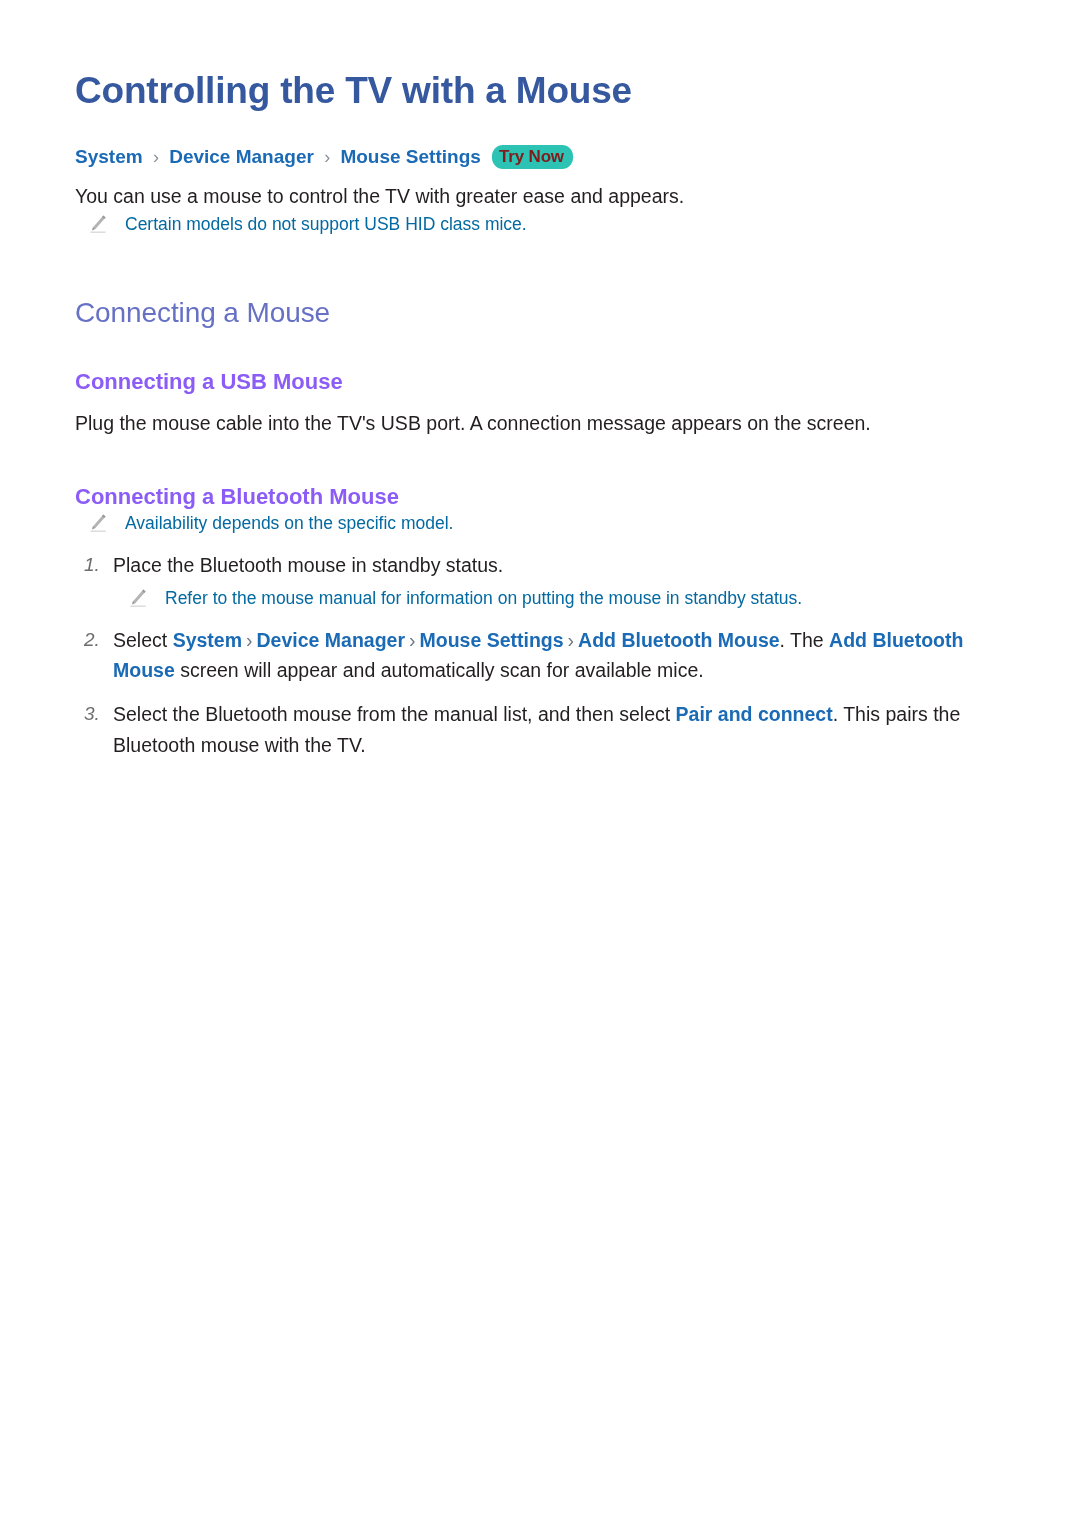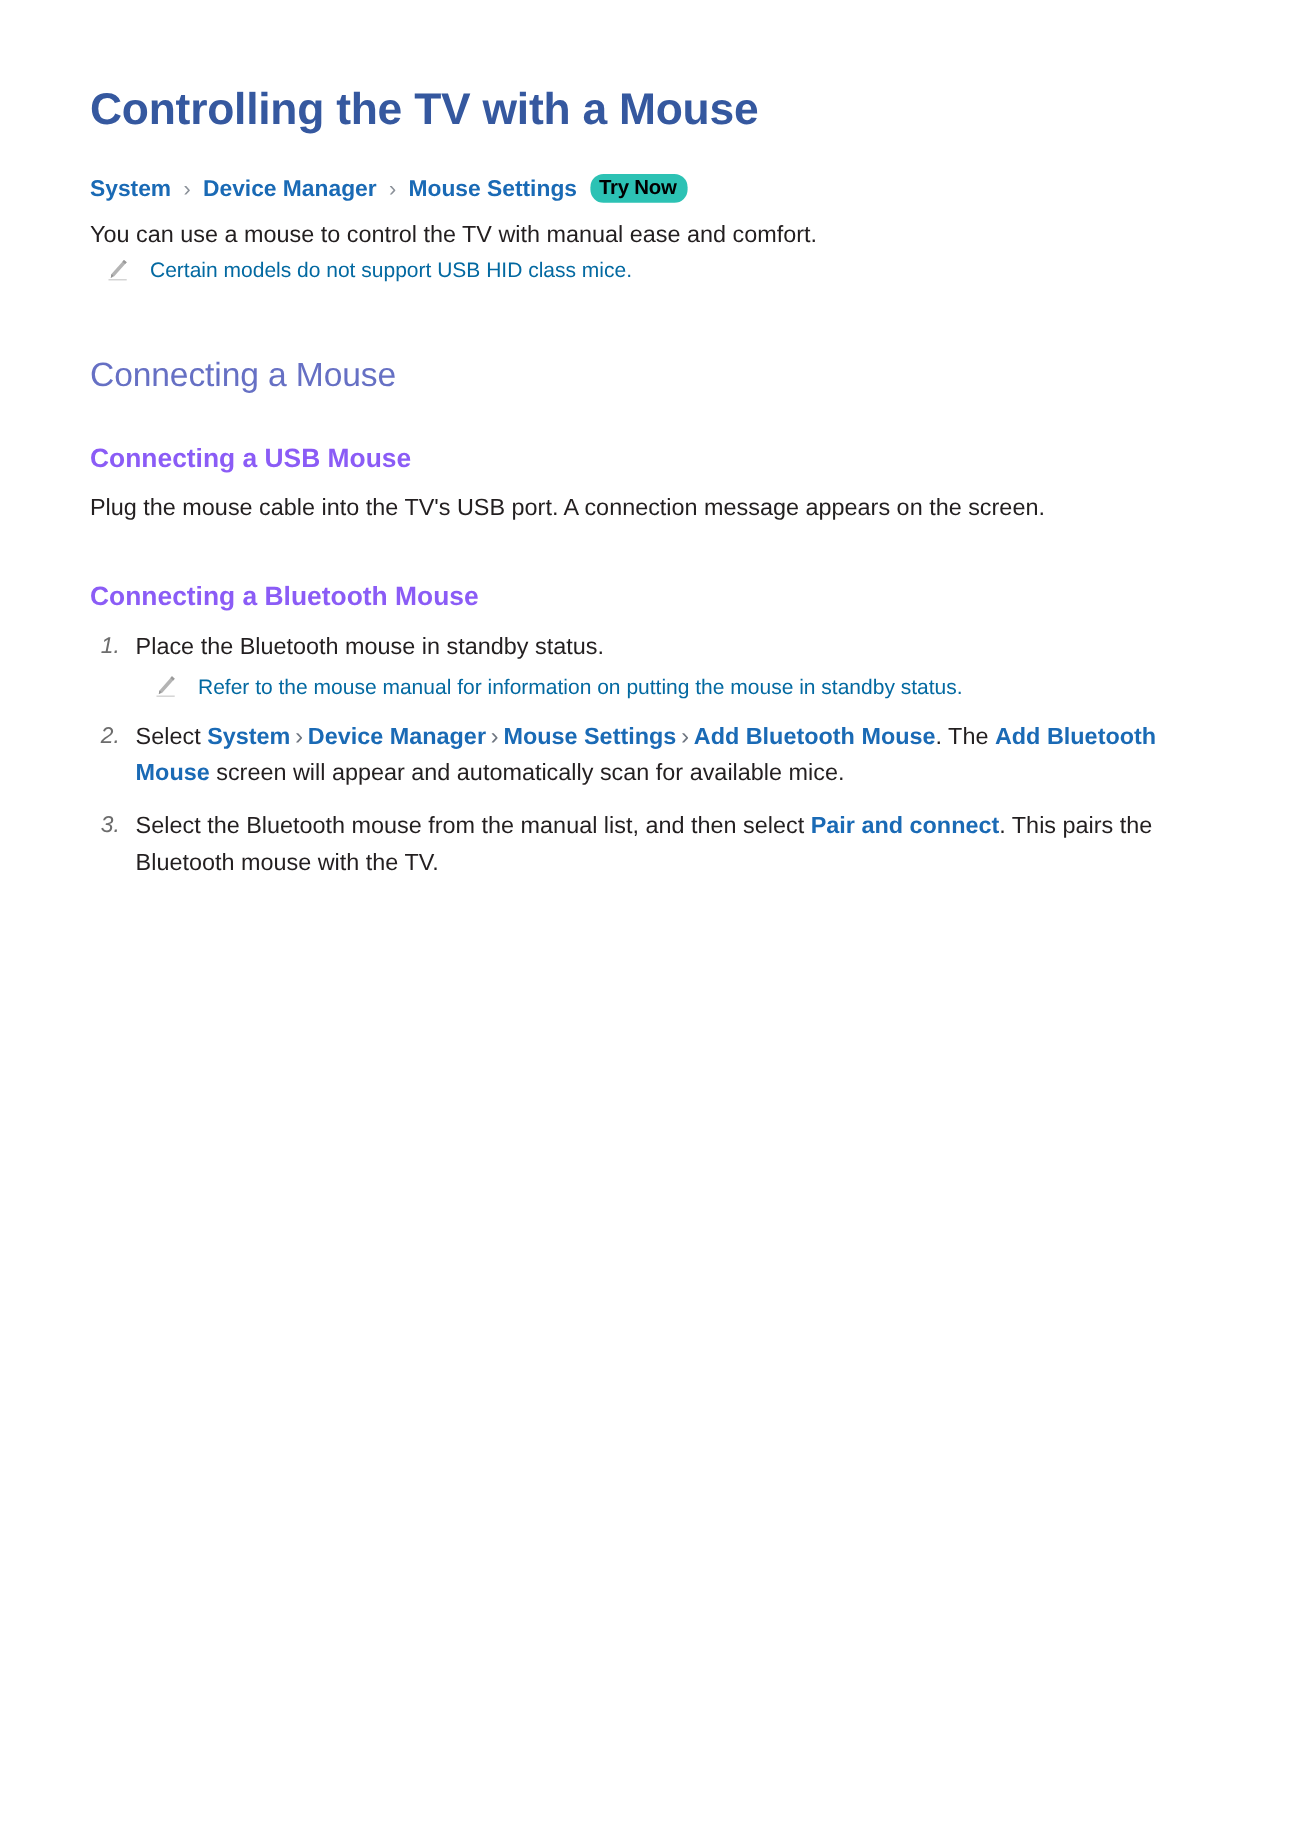--- a/index.html
+++ b/index.html
@@ -48,21 +48,21 @@
   }
   .bc-sep {
     color: #8b9199;
     font-weight: normal;
     margin: 0 5px;
     font-size: 18px;
   }
   .try-now {
     display: inline-block;
     background: #2cc2b4;
-    color: #000000;
+    color: #7f1d1d;
     border-radius: 11px;
     padding: 2px 9px 3px 7px;
     font-size: 17px;
     font-weight: bold;
     line-height: 1.15;
     margin-left: 6px;
     vertical-align: 1px;
     letter-spacing: -0.2px;
   }
 
@@ -160,21 +160,21 @@
 
   <div class="breadcrumb">
     <span class="bc-link">System</span>
     <span class="bc-sep">›</span>
     <span class="bc-link">Device Manager</span>
     <span class="bc-sep">›</span>
     <span class="bc-link">Mouse Settings</span>
     <span class="try-now">Try Now</span>
   </div>
 
-  <p class="body-text">You can use a mouse to control the TV with manual ease and comfort.</p>
+  <p class="body-text">You can use a mouse to control the TV with greater ease and appears.</p>
 
   <div class="note indent-1">
     <span class="note-icon">
       <svg width="22" height="22" viewBox="0 0 22 22" xmlns="http://www.w3.org/2000/svg">
         <path d="M16.3 2.6 L18.6 4.6 L8.2 16.2 L5.3 17.6 L5.9 14.4 Z" fill="#b4b4b4"></path>
         <path d="M16.3 2.6 L18.6 4.6 L17.3 6.1 L15.0 4.1 Z" fill="#9a9a9a"></path>
         <path d="M5.3 17.6 L5.9 14.4 L7.4 15.7 Z" fill="#8f8f8f"></path>
         <rect x="3.4" y="18.6" width="15.2" height="1.1" fill="#cfcfcf"></rect>
       </svg>
     </span>
@@ -182,20 +182,31 @@
   </div>
 
   <h2 class="h2">Connecting a Mouse</h2>
 
   <h3 class="h3">Connecting a USB Mouse</h3>
 
   <p class="body-text">Plug the mouse cable into the TV's USB port. A connection message appears on the screen.</p>
 
   <h3 class="h3 tight">Connecting a Bluetooth Mouse</h3>
 
+  <div class="note indent-1">
+    <span class="note-icon">
+      <svg width="22" height="22" viewBox="0 0 22 22" xmlns="http://www.w3.org/2000/svg">
+        <path d="M16.3 2.6 L18.6 4.6 L8.2 16.2 L5.3 17.6 L5.9 14.4 Z" fill="#b4b4b4"></path>
+        <path d="M16.3 2.6 L18.6 4.6 L17.3 6.1 L15.0 4.1 Z" fill="#9a9a9a"></path>
+        <path d="M5.3 17.6 L5.9 14.4 L7.4 15.7 Z" fill="#8f8f8f"></path>
+        <rect x="3.4" y="18.6" width="15.2" height="1.1" fill="#cfcfcf"></rect>
+      </svg>
+    </span>
+    <span class="note-text">Availability depends on the specific model.</span>
+  </div>
 
   <ol class="steps">
 
     <li class="step">
       <span class="step-num">1.</span>
       <span class="step-body">Place the Bluetooth mouse in standby status.</span>
     </li>
 
     <li class="step-note-wrap">
       <div class="note indent-2">

